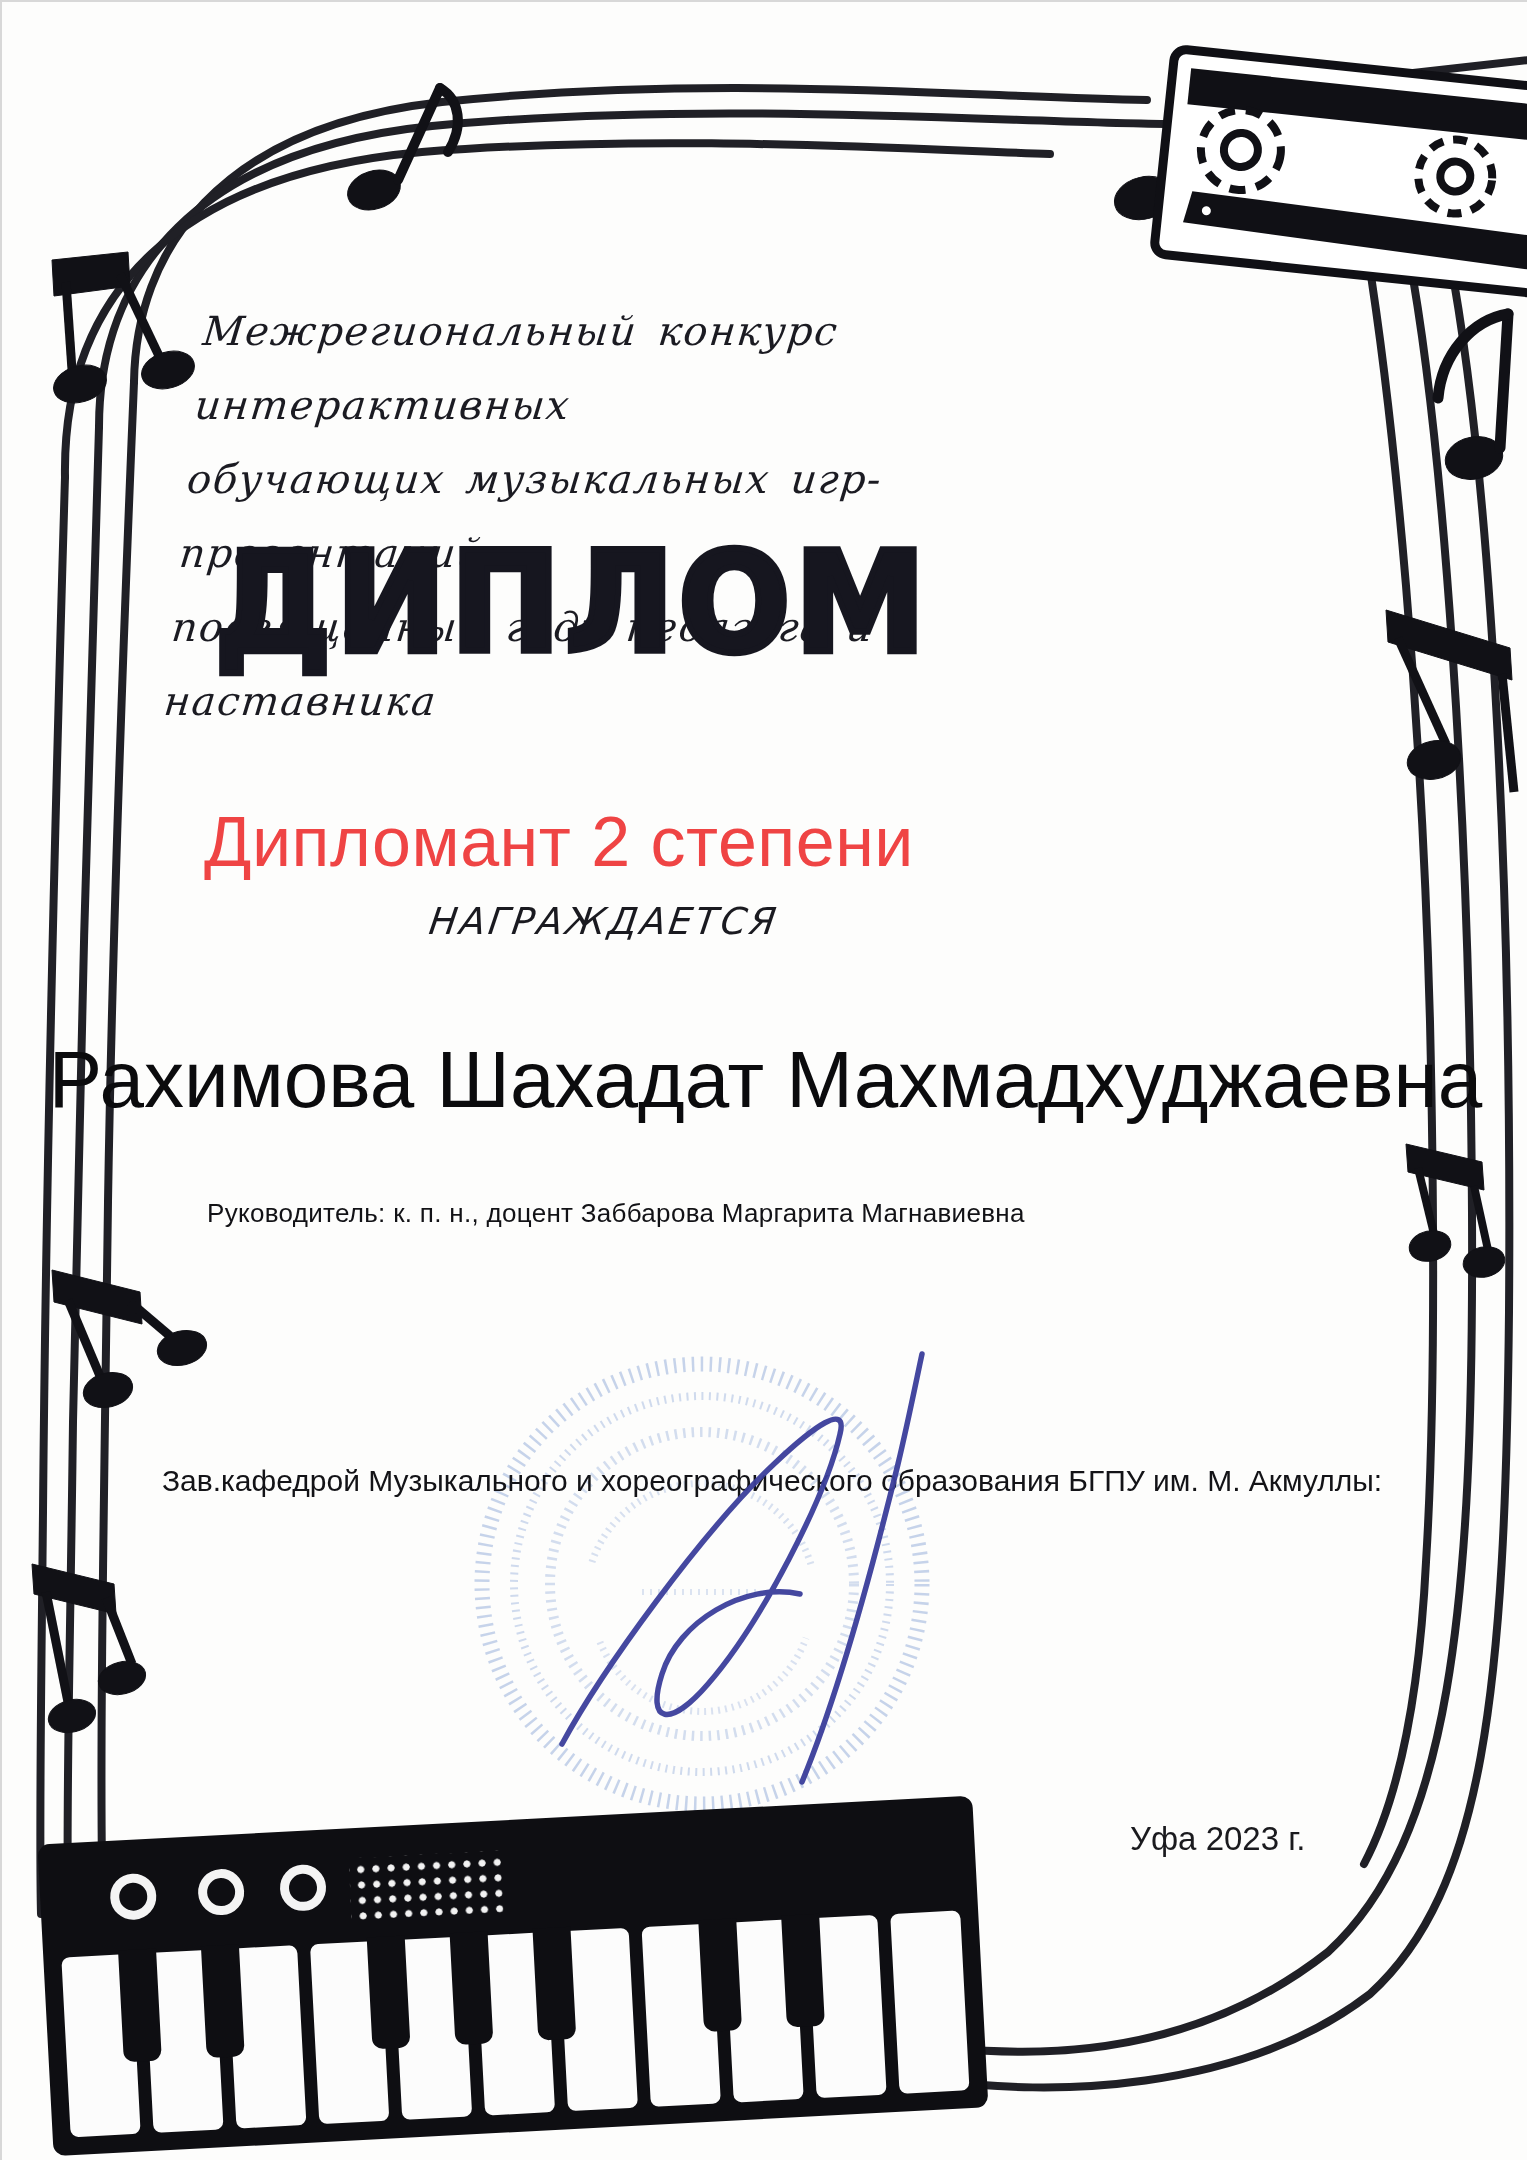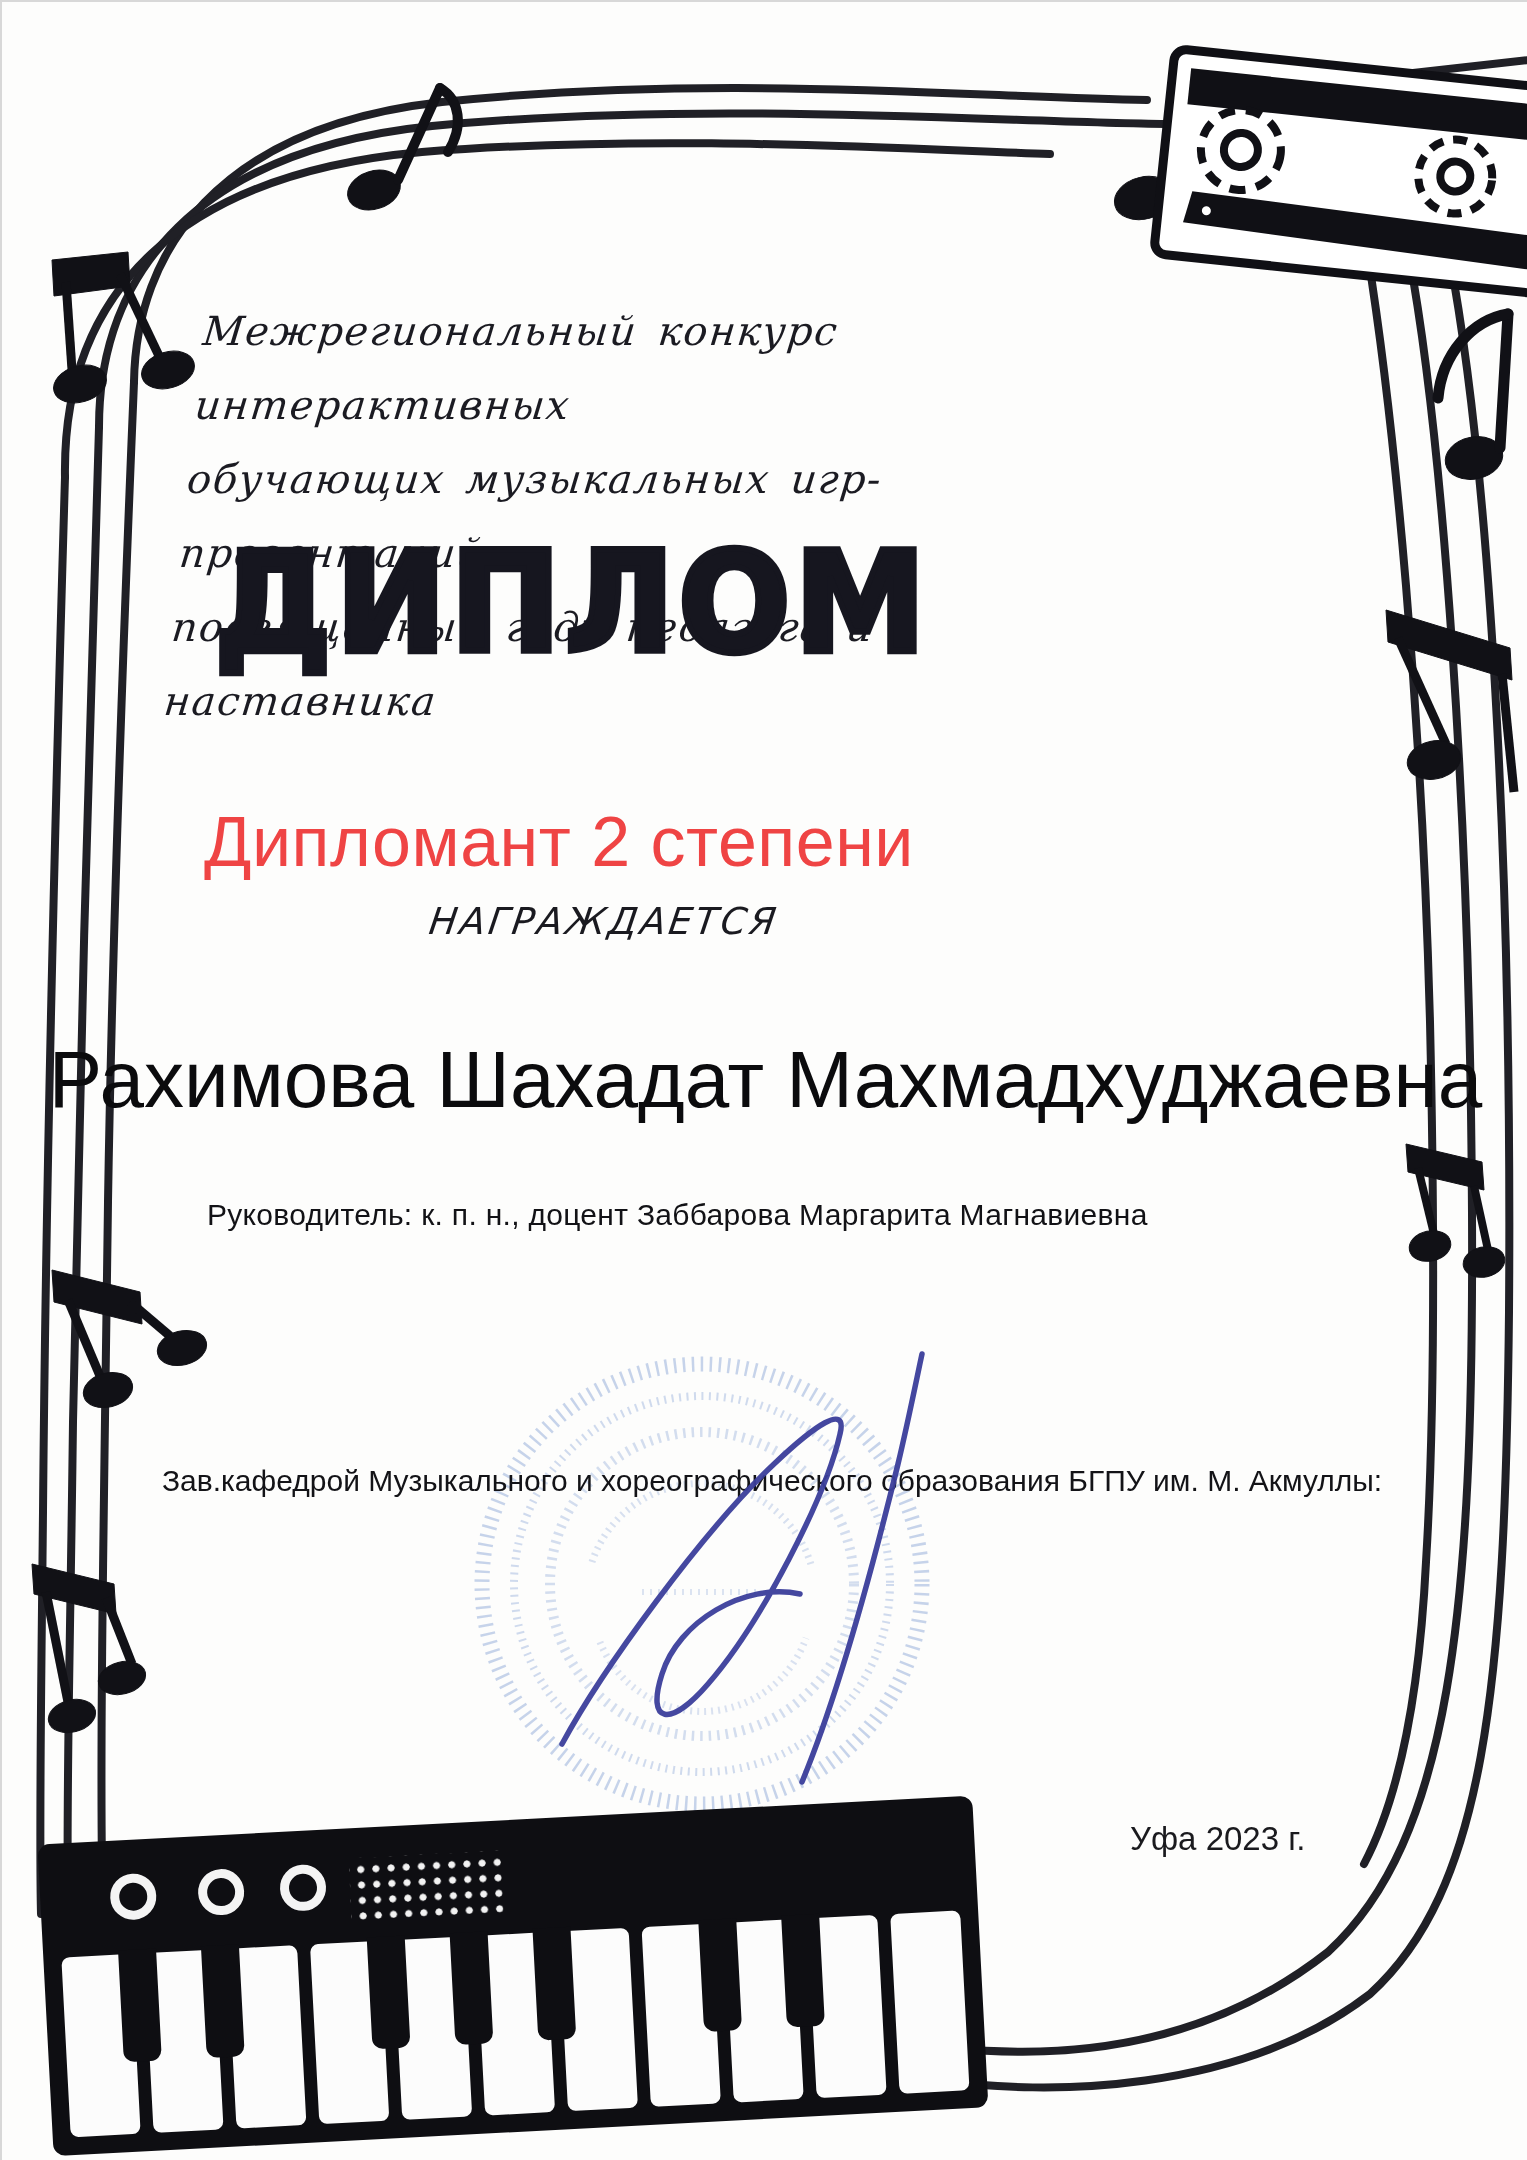--- a/index.html
+++ b/index.html
@@ -36,21 +36,21 @@
     font-family:"DejaVu Sans",sans-serif;font-style:italic;
     font-size:37px;color:#1a1a20;letter-spacing:3px;
     transform:skewX(-8deg);
   }
   #recipient-name{
     left:0;top:1032px;width:1527px;text-align:center;z-index:2;
     font-size:80px;color:#0b0b0d;letter-spacing:0px;
   }
   #supervisor-line{
     left:205px;top:1196px;width:1100px;z-index:2;
-    font-size:30px;color:#121216;letter-spacing:0.3px;
+    font-size:26px;color:#121216;letter-spacing:0.3px;
   }
   #dept-line1{
     left:160px;top:1462px;width:1300px;z-index:2;
     font-size:30px;color:#131317;
   }
   #dept-line2{
     left:160px;top:1542px;width:800px;z-index:2;
     font-size:30px;color:#131317;
   }
   #place-year{

